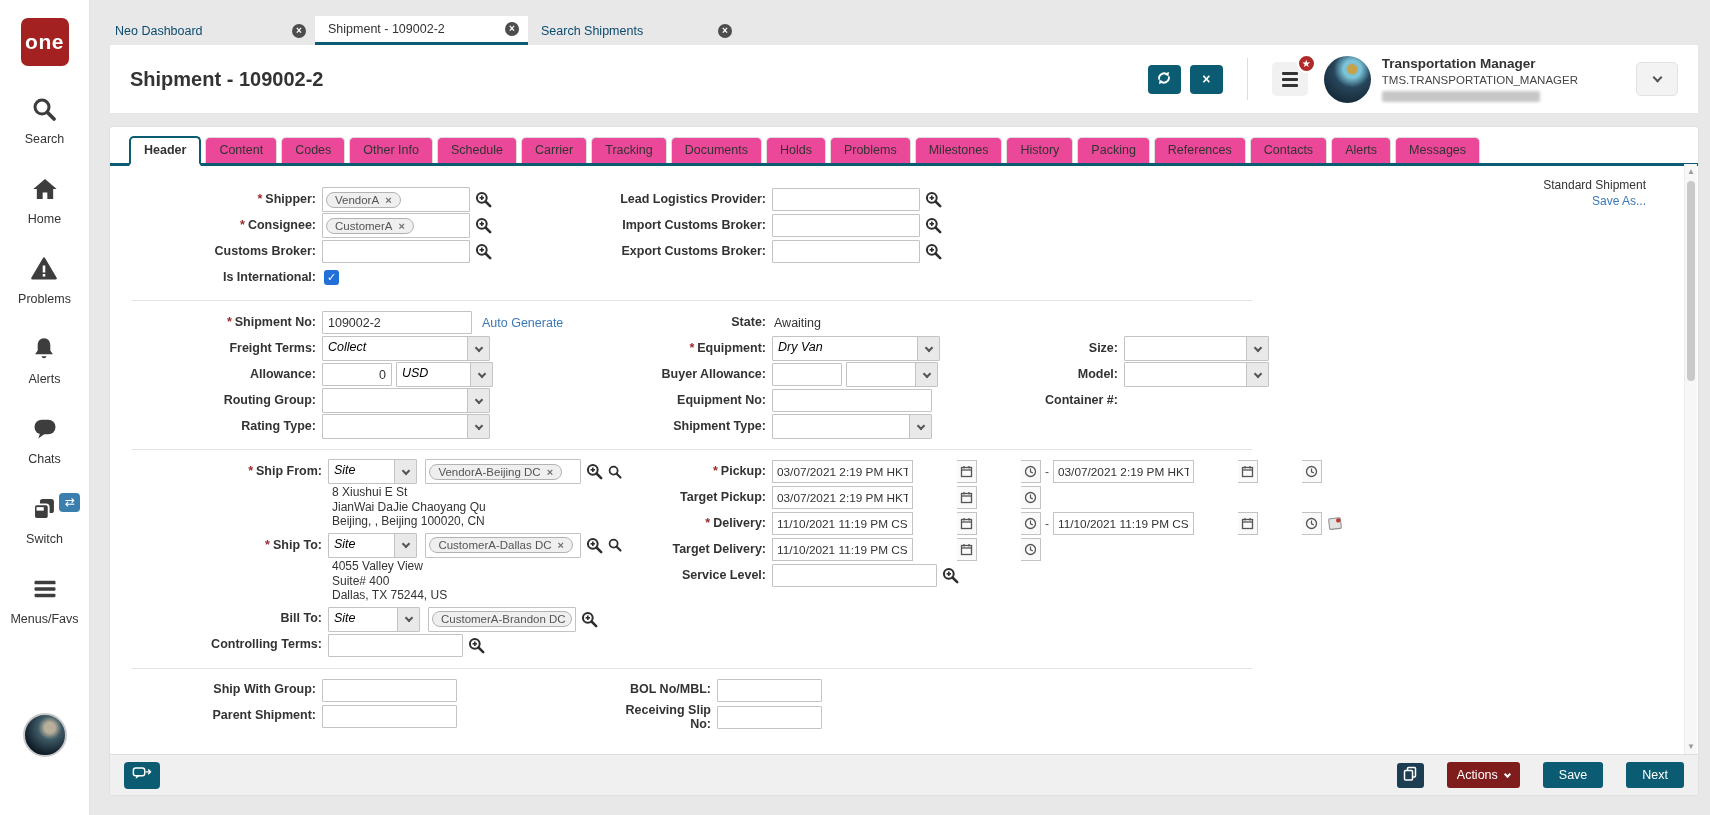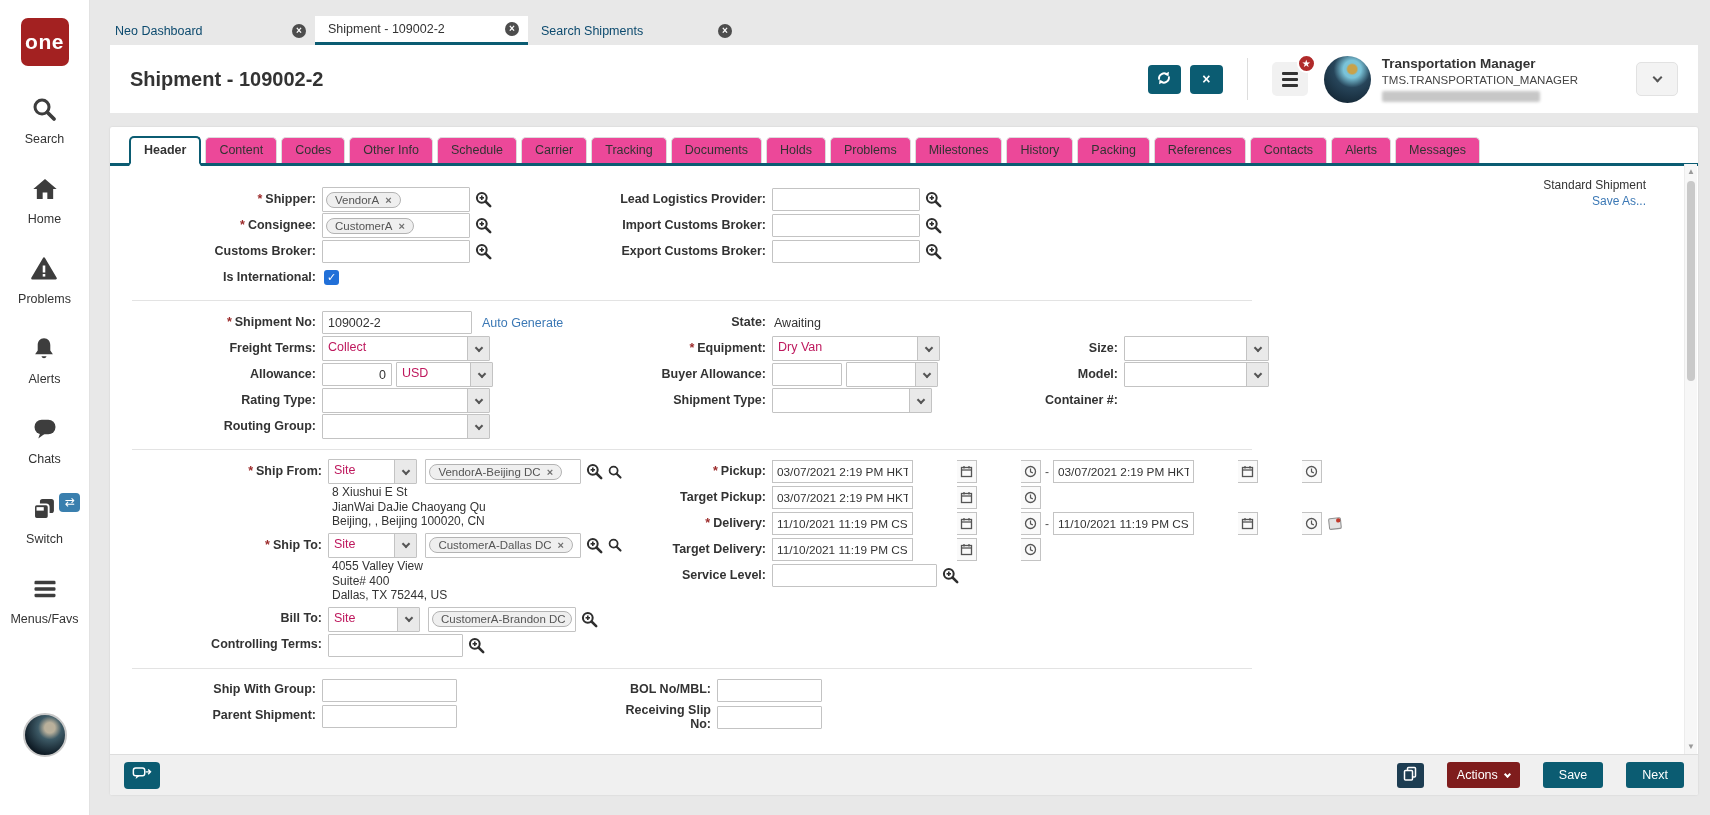--- a/index.html
+++ b/index.html
@@ -73,21 +73,21 @@
   .link { font-size:12.5px; color:#3b78b5; margin-left:10px; cursor:pointer; }
 
   .chipfield { height:25px; border:1px solid #c3c3c3; border-radius:1px; display:flex; align-items:center; padding:0 3px; background:#fff; }
   .cw148 { width:148px; } .cw142 { width:160px; }
   .chip { background:#efefef; border:1px solid #b3b3b3; border-radius:11px; padding:1px 8px; font-size:11.5px; color:#555; display:flex; align-items:center; gap:6px; white-space:nowrap; max-width:100%; overflow:hidden; }
   .chip-x { color:#707070; font-weight:bold; font-size:11px; cursor:pointer; }
   .chip-x::after { content:"×"; }
 
   .sel { height:25px; border:1px solid #c3c3c3; border-radius:1px; background:#fff; display:flex; align-items:stretch; cursor:pointer; }
   .sw92 { width:92px; } .sw97 { width:97px; } .sw145 { width:145px; } .sw160 { width:160px; } .sw168 { width:168px; }
-  .sel-text { flex:1; font-size:12.5px; color:#be185d; padding:3px 5px 0; overflow:hidden; white-space:nowrap; }
+  .sel-text { flex:1; font-size:12.5px; color:#000000; padding:3px 5px 0; overflow:hidden; white-space:nowrap;font-style:italic; }
   .sel-btn { width:22px; background:#e9e9e9; border-left:1px solid #c3c3c3; display:flex; align-items:center; justify-content:center; }
   .sel-btn .chev { width:6px; height:6px; margin-top:-2px; }
 
   .ico { display:inline-flex; align-items:center; justify-content:center; margin-left:5px; cursor:pointer; flex-shrink:0; }
   .addr { margin-left:200px; font-size:12px; color:#333; line-height:1.22; margin-bottom:4px; }
 
   .datefield { display:flex; align-items:stretch;gap:44px; }
   .dinput { width:141px; height:23px; border:1px solid #c3c3c3; font-size:11.8px; padding:0 4px; color:#333; font-family:inherit; }
   .dbtn { width:20px; border:1px solid #c3c3c3; border-left:none; background:#fafafa; display:flex; align-items:center; justify-content:center; cursor:pointer; }
   .dsep { margin:0 4px; color:#555; font-size:12px; }
@@ -397,30 +397,30 @@
                 <span class="flabel lw190">Allowance:</span>
                 <input class="tinput w70" value="0" style="">
                 <div class="sel sw97" style="margin-left:4px">
                     <span class="sel-text">USD</span>
                     <span class="sel-btn">
                       <span class="chev"></span>
                     </span>
                   </div>
               </div>
               <div class="frow">
-                <span class="flabel lw190">Rating Type:</span>
+                <span class="flabel lw190">Routing Group:</span>
                 <div class="sel sw168">
                     <span class="sel-text"></span>
                     <span class="sel-btn">
                       <span class="chev"></span>
                     </span>
                   </div>
               </div>
               <div class="frow">
-                <span class="flabel lw190">Routing Group:</span>
+                <span class="flabel lw190">Rating Type:</span>
                 <div class="sel sw168">
                     <span class="sel-text"></span>
                     <span class="sel-btn">
                       <span class="chev"></span>
                     </span>
                   </div>
               </div>
             </div>
             <div class="c-w410">
               <div class="frow">
@@ -438,20 +438,24 @@
               </div>
               <div class="frow">
                 <span class="flabel lw170">Buyer Allowance:</span>
                 <input class="tinput w70" style="">
                 <div class="sel sw92" style="margin-left:4px">
                     <span class="sel-text"></span>
                     <span class="sel-btn">
                       <span class="chev"></span>
                     </span>
                   </div>
+              </div>
+              <div class="frow">
+                <span class="flabel lw170">Equipment No:</span>
+                <input class="tinput w160" style="">
               </div>
               <div class="frow">
                 <span class="flabel lw170">Shipment Type:</span>
                 <div class="sel sw160">
                     <span class="sel-text"></span>
                     <span class="sel-btn">
                       <span class="chev"></span>
                     </span>
                   </div>
               </div>

